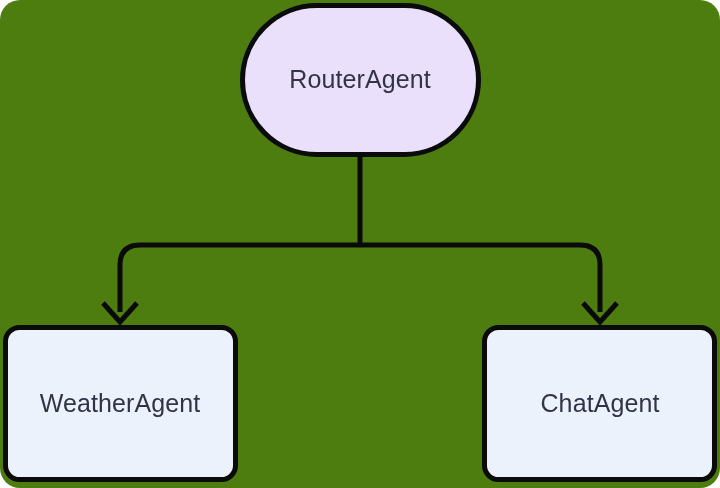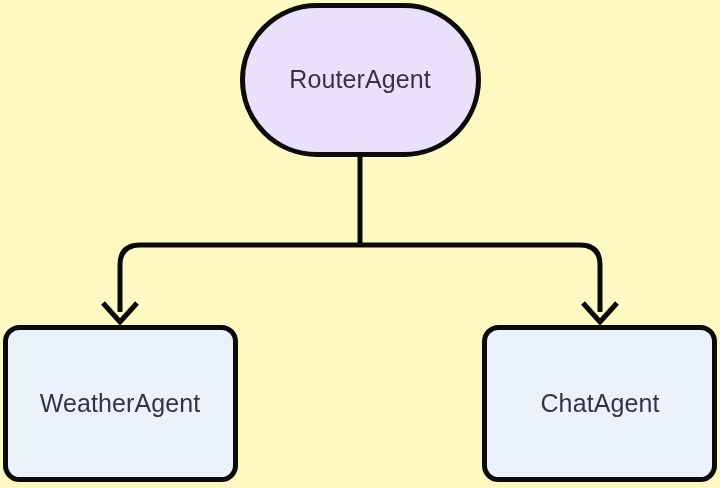--- a/index.html
+++ b/index.html
@@ -51,21 +51,21 @@
     fill: none;
     stroke: #0a0a0a;
     stroke-width: 5;
     stroke-linecap: butt;
     stroke-linejoin: miter;
   }
 </style>
 </head>
 <body>
 
-<div id="diagram-canvas" style="background: #fef9c3;">
+<div id="diagram-canvas" style="background: #4d7c0f; border-radius: 20px;">
   <svg id="diagram-svg" viewBox="0 0 720 488" xmlns="http://www.w3.org/2000/svg">
 
     <g>
 
       <path class="edge-path" d="M 360,156 L 360,245"></path>
 
       <path class="edge-path" d="M 360,245 L 140,245 Q 120,245 120,265 L 120,312"></path>
 
       <path class="edge-path" d="M 360,245 L 580,245 Q 600,245 600,265 L 600,312"></path>
 

